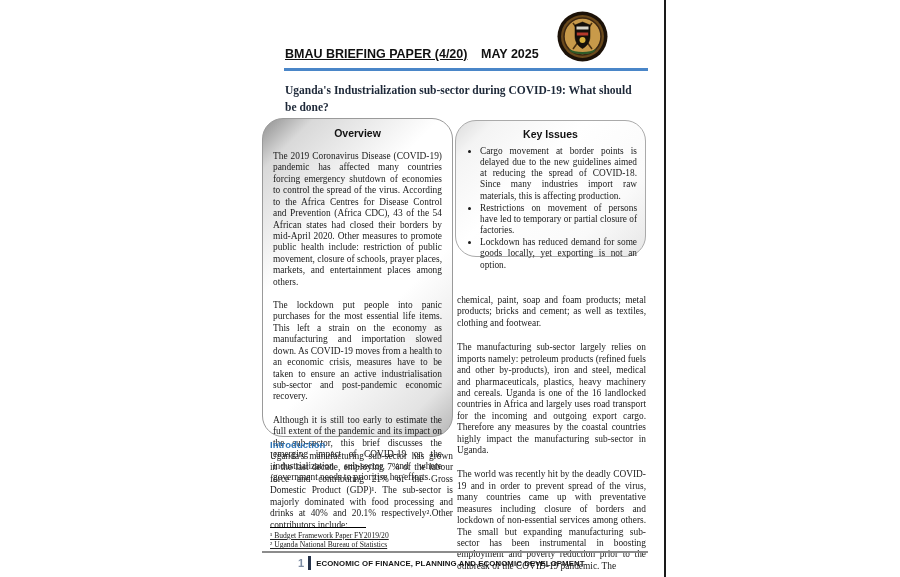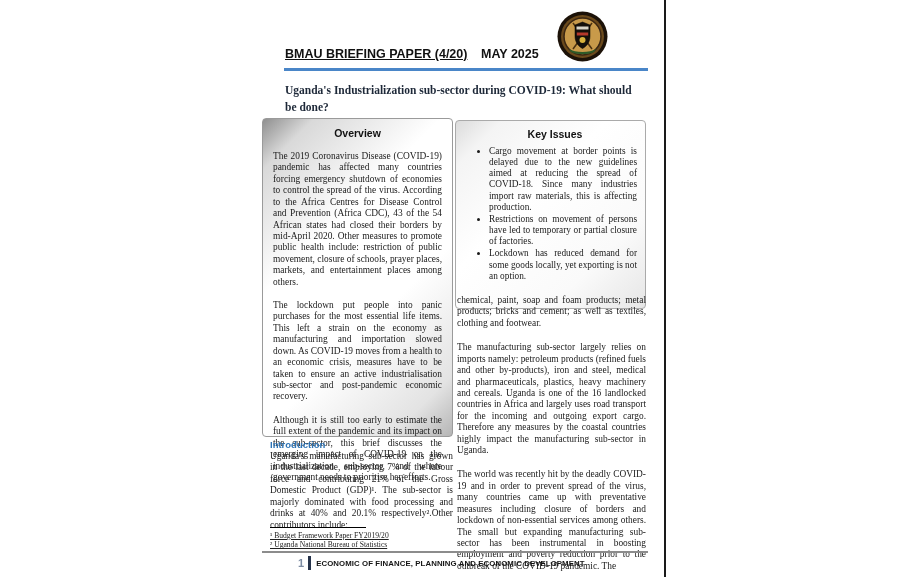--- a/index.html
+++ b/index.html
@@ -12,27 +12,27 @@
              font-weight:bold;font-size:12.5px;color:#111;text-decoration:underline;}
   .hdr-date{position:absolute;left:219px;top:47px;font-family:"Liberation Sans",sans-serif;
             font-weight:bold;font-size:12.5px;color:#111;}
   .logo{position:absolute;left:295px;top:11px;width:51px;height:51px;}
   .blue-rule{position:absolute;left:22px;top:68px;width:364px;height:3px;
              background:var(--accent-blue,#4a86c8);}
   .doc-title{position:absolute;left:23px;top:82px;width:358px;
              font-family:Liberation Serif, serif;font-weight:bold;font-size:11.5px;
              line-height:1.5;color:var(--title-dark,#1d2838);}
 
-  .box{position:absolute;box-sizing:border-box;border-radius:4px;}
+  .box{position:absolute;box-sizing:border-box;border-radius:21px;}
   .overview-box{left:0;top:118px;width:191px;height:319px;
     background:linear-gradient(135deg,#8f8f8f 0%,#d9d9d9 10%,#ffffff 35%,#ffffff 62%,#e3e3e3 88%,#b5b5b5 100%);
     border:1px solid #9a9a9a;padding:6px 10px 8px 10px;}
-  .keyissues-box{left:193px;top:120px;width:191px;height:189px;
+  .keyissues-box{left:193px;top:120px;width:191px;height:137px;
     background:linear-gradient(135deg,#dcdcdc 0%,#f4f4f4 12%,#ffffff 40%,#fafafa 75%,#e6e6e6 100%);
-    border:1.5px solid #aaaaaa;padding:5px 8px 6px 17px;}
+    border:1.5px solid #aaaaaa;padding:5px 8px 6px 8px;}
   .box-heading{text-align:center;font-family:"Liberation Sans",sans-serif;font-weight:bold;
                font-size:10.5px;color:#111;margin:2px 0 6px 0;}
   .body-par{font-size:9.4px;line-height:1.215;text-align:justify;margin:12px 0 9px 0;}
   .overview-box .body-par{margin-bottom:10px;}
 
   .ki-list{margin:0;padding-left:16px;font-size:9.3px;line-height:1.2;}
   .ki-list li{text-align:justify;margin-bottom:1px;}
 
   .right-col{position:absolute;left:195px;top:283px;width:189px;}
   .right-col .body-par{margin-bottom:13px;}

